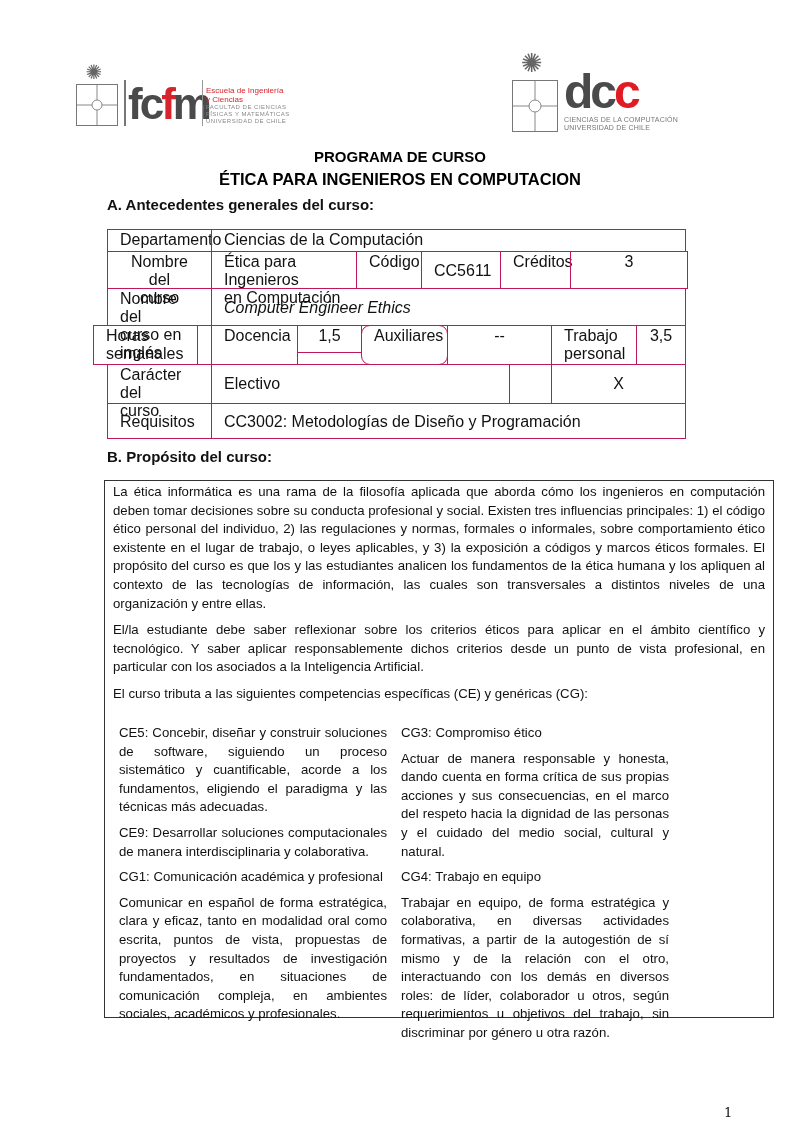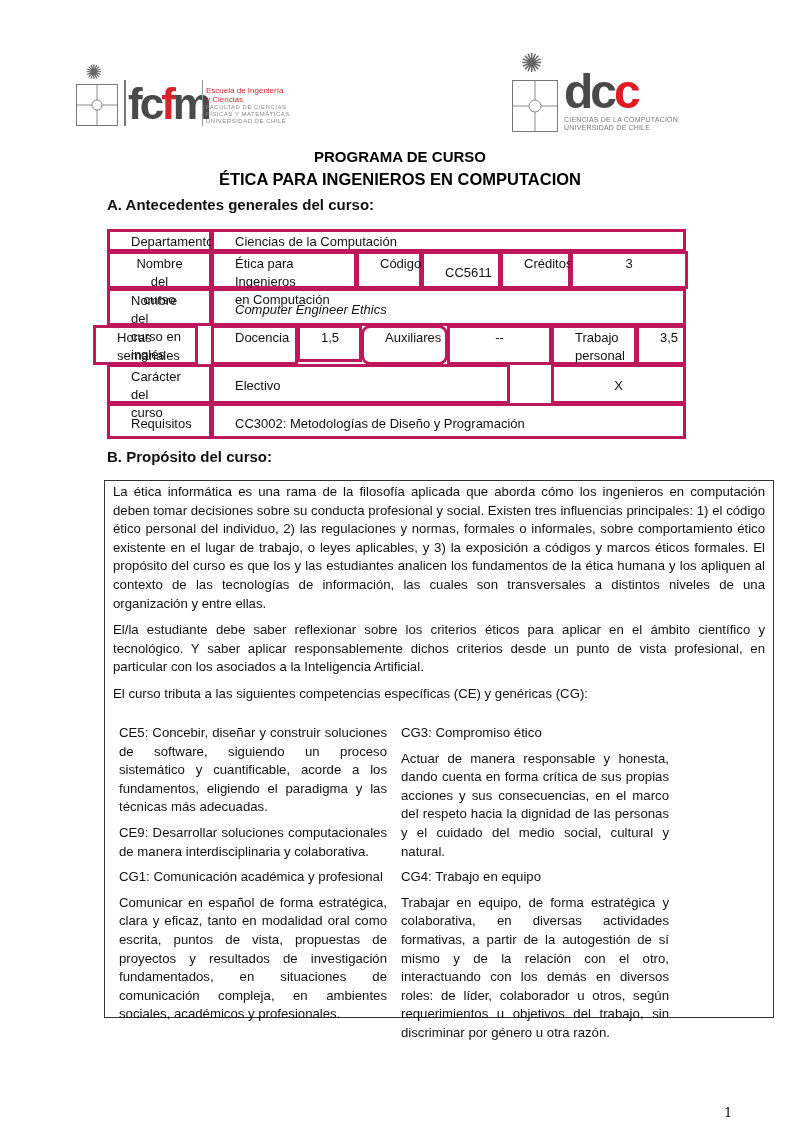--- a/index.html
+++ b/index.html
@@ -26,22 +26,22 @@
 
   
   .title1 { position:absolute; left:0; width:800px; top:148px; text-align:center; font-weight:bold;
             font-size:15px; color:#000; }
   .title2 { position:absolute; left:0; width:800px; top:170px; text-align:center; font-weight:bold;
             font-size:16.5px; color:#000000; }
   .section-a { position:absolute; left:107px; top:196px; font-weight:bold; font-size:15px; }
   .section-b { position:absolute; left:107px; top:448px; font-weight:bold; font-size:15px; }
 
   
-  .cell { position:absolute; border:3px solid #be185d; box-sizing:border-box; font-size:13px;
-          line-height:18px; padding:1px 21px; color:#111; }
+  .cell { position:absolute; border:1px solid #be185d; box-sizing:border-box; font-size:16px;
+          line-height:18px; padding:1px 12px; color:#111; }
   .justify2 { text-align:justify; text-align-last:justify; }
   .center { text-align:center; }
   .italic { font-style:italic; }
 
   
   .purpose { position:absolute; left:104px; top:480px; width:670px; height:538px; box-sizing:border-box;
              border:1.5px solid #333; padding:2px 8px; font-size:13.2px; line-height:18.6px; }
   .purpose p { margin:0 0 8px 0; text-align:justify; }
   .comp-grid { position:absolute; left:14px; top:243px; width:556px; }
   .col { position:absolute; width:268px; font-size:13.2px; line-height:18.6px; }
@@ -119,21 +119,21 @@
     <div class="justify2">Nombre del</div>
     <div>curso en inglés</div>
   </div>
   <div class="cell italic" style="left:211px;top:288px;width:475px;height:38px;padding-top:10px;">Computer Engineer Ethics</div>
 
   <div class="cell" style="left:93px;top:325px;width:105px;height:40px;">
     <div>Horas</div>
     <div>semanales</div>
   </div>
   <div class="cell" style="left:211px;top:325px;width:87px;height:40px;">Docencia</div>
-  <div class="cell center" style="left:297px;top:325px;width:65px;height:37px;">1,5</div>
+  <div class="cell center" style="left:297px;top:325px;width:65px;height:28px;">1,5</div>
   <div class="cell" style="left:361px;top:325px;width:87px;height:40px;border-radius:9px;">Auxiliares</div>
   <div class="cell center" style="left:447px;top:325px;width:105px;height:40px;">--</div>
   <div class="cell" style="left:551px;top:325px;width:86px;height:40px;">
     <div>Trabajo</div>
     <div>personal</div>
   </div>
   <div class="cell center" style="left:636px;top:325px;width:50px;height:40px;">3,5</div>
 
   <div class="cell" style="left:107px;top:364px;width:105px;height:40px;">
     <div class="justify2">Carácter del</div>

